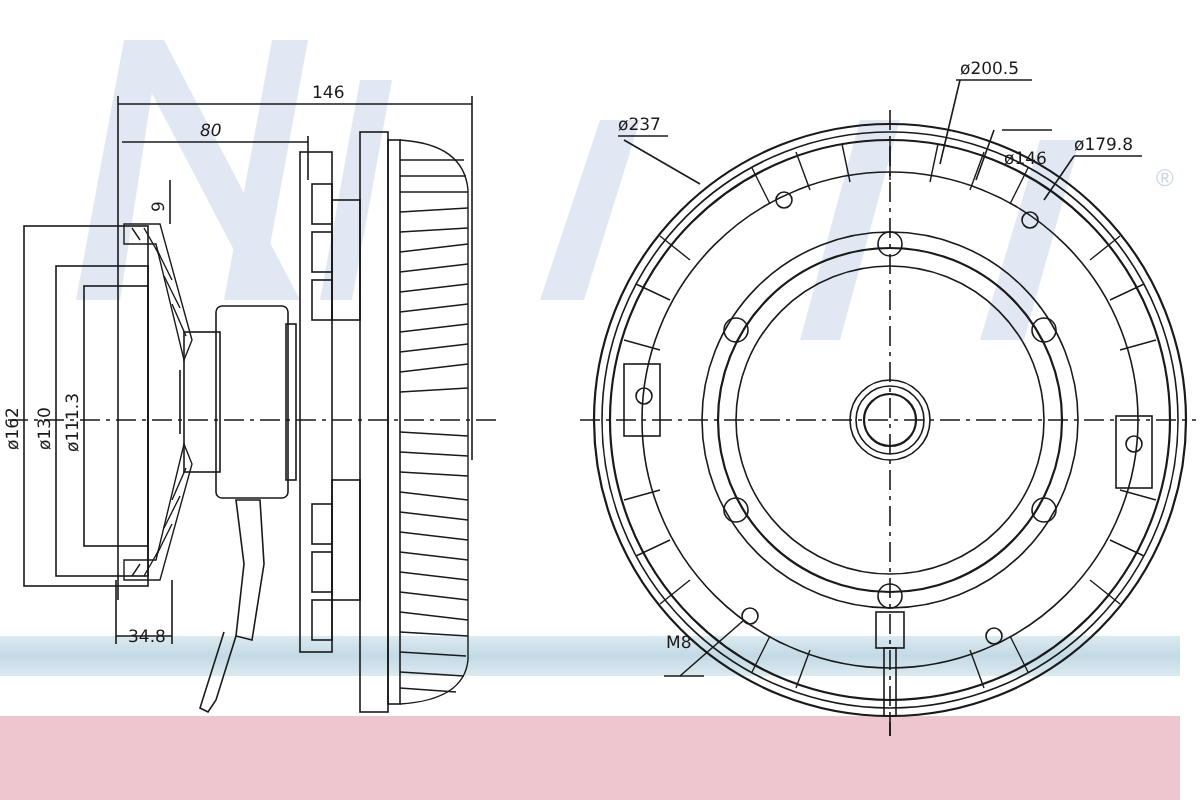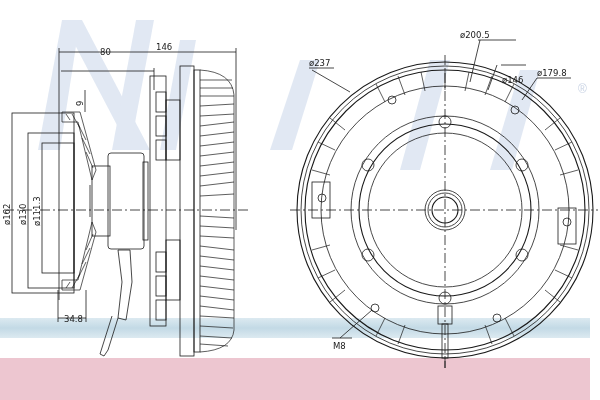--- a/index.html
+++ b/index.html
@@ -200,25 +200,25 @@
     </g>
 
     <line x1="309" y1="68" x2="334" y2="68"></line>
     <line x1="478" y1="40" x2="516" y2="40"></line>
     <line x1="501" y1="65" x2="526" y2="65"></line>
     <line x1="537" y1="78" x2="571" y2="78"></line>
     <line x1="332" y1="338" x2="352" y2="338"></line>
   </svg>
 
   <span class="dim-html" style="left:156px;top:43px;">146</span>
-  <span class="dim-html" style="left:100px;top:48px;">80</span>
+  <span class="dim-html" style="left:100px;top:62px;font-style:italic;">80</span>
   <span class="dim-html vert" style="left:76px;top:106px;">9</span>
   <span class="dim-html vert" style="left:3px;top:225px;">ø162</span>
   <span class="dim-html vert" style="left:19px;top:225px;">ø130</span>
   <span class="dim-html vert" style="left:33px;top:226px;">ø111.3</span>
   <span class="dim-html" style="left:64px;top:315px;">34.8</span>
 
   <span class="dim-html" style="left:309px;top:59px;text-align:right;">ø237</span>
-  <span class="dim-html" style="left:460px;top:31px;">ø200.5</span>
+  <span class="dim-html" style="left:480px;top:31px;">ø200.5</span>
   <span class="dim-html" style="left:502px;top:56px;margin-top:20px;">ø146</span>
   <span class="dim-html" style="left:537px;top:69px;">ø179.8</span>
-  <span class="dim-html" style="left:333px;top:342px;">M8</span>
+  <span class="dim-html" style="left:333px;top:318px;">M8</span>
 </div>
 
 </body></html>

